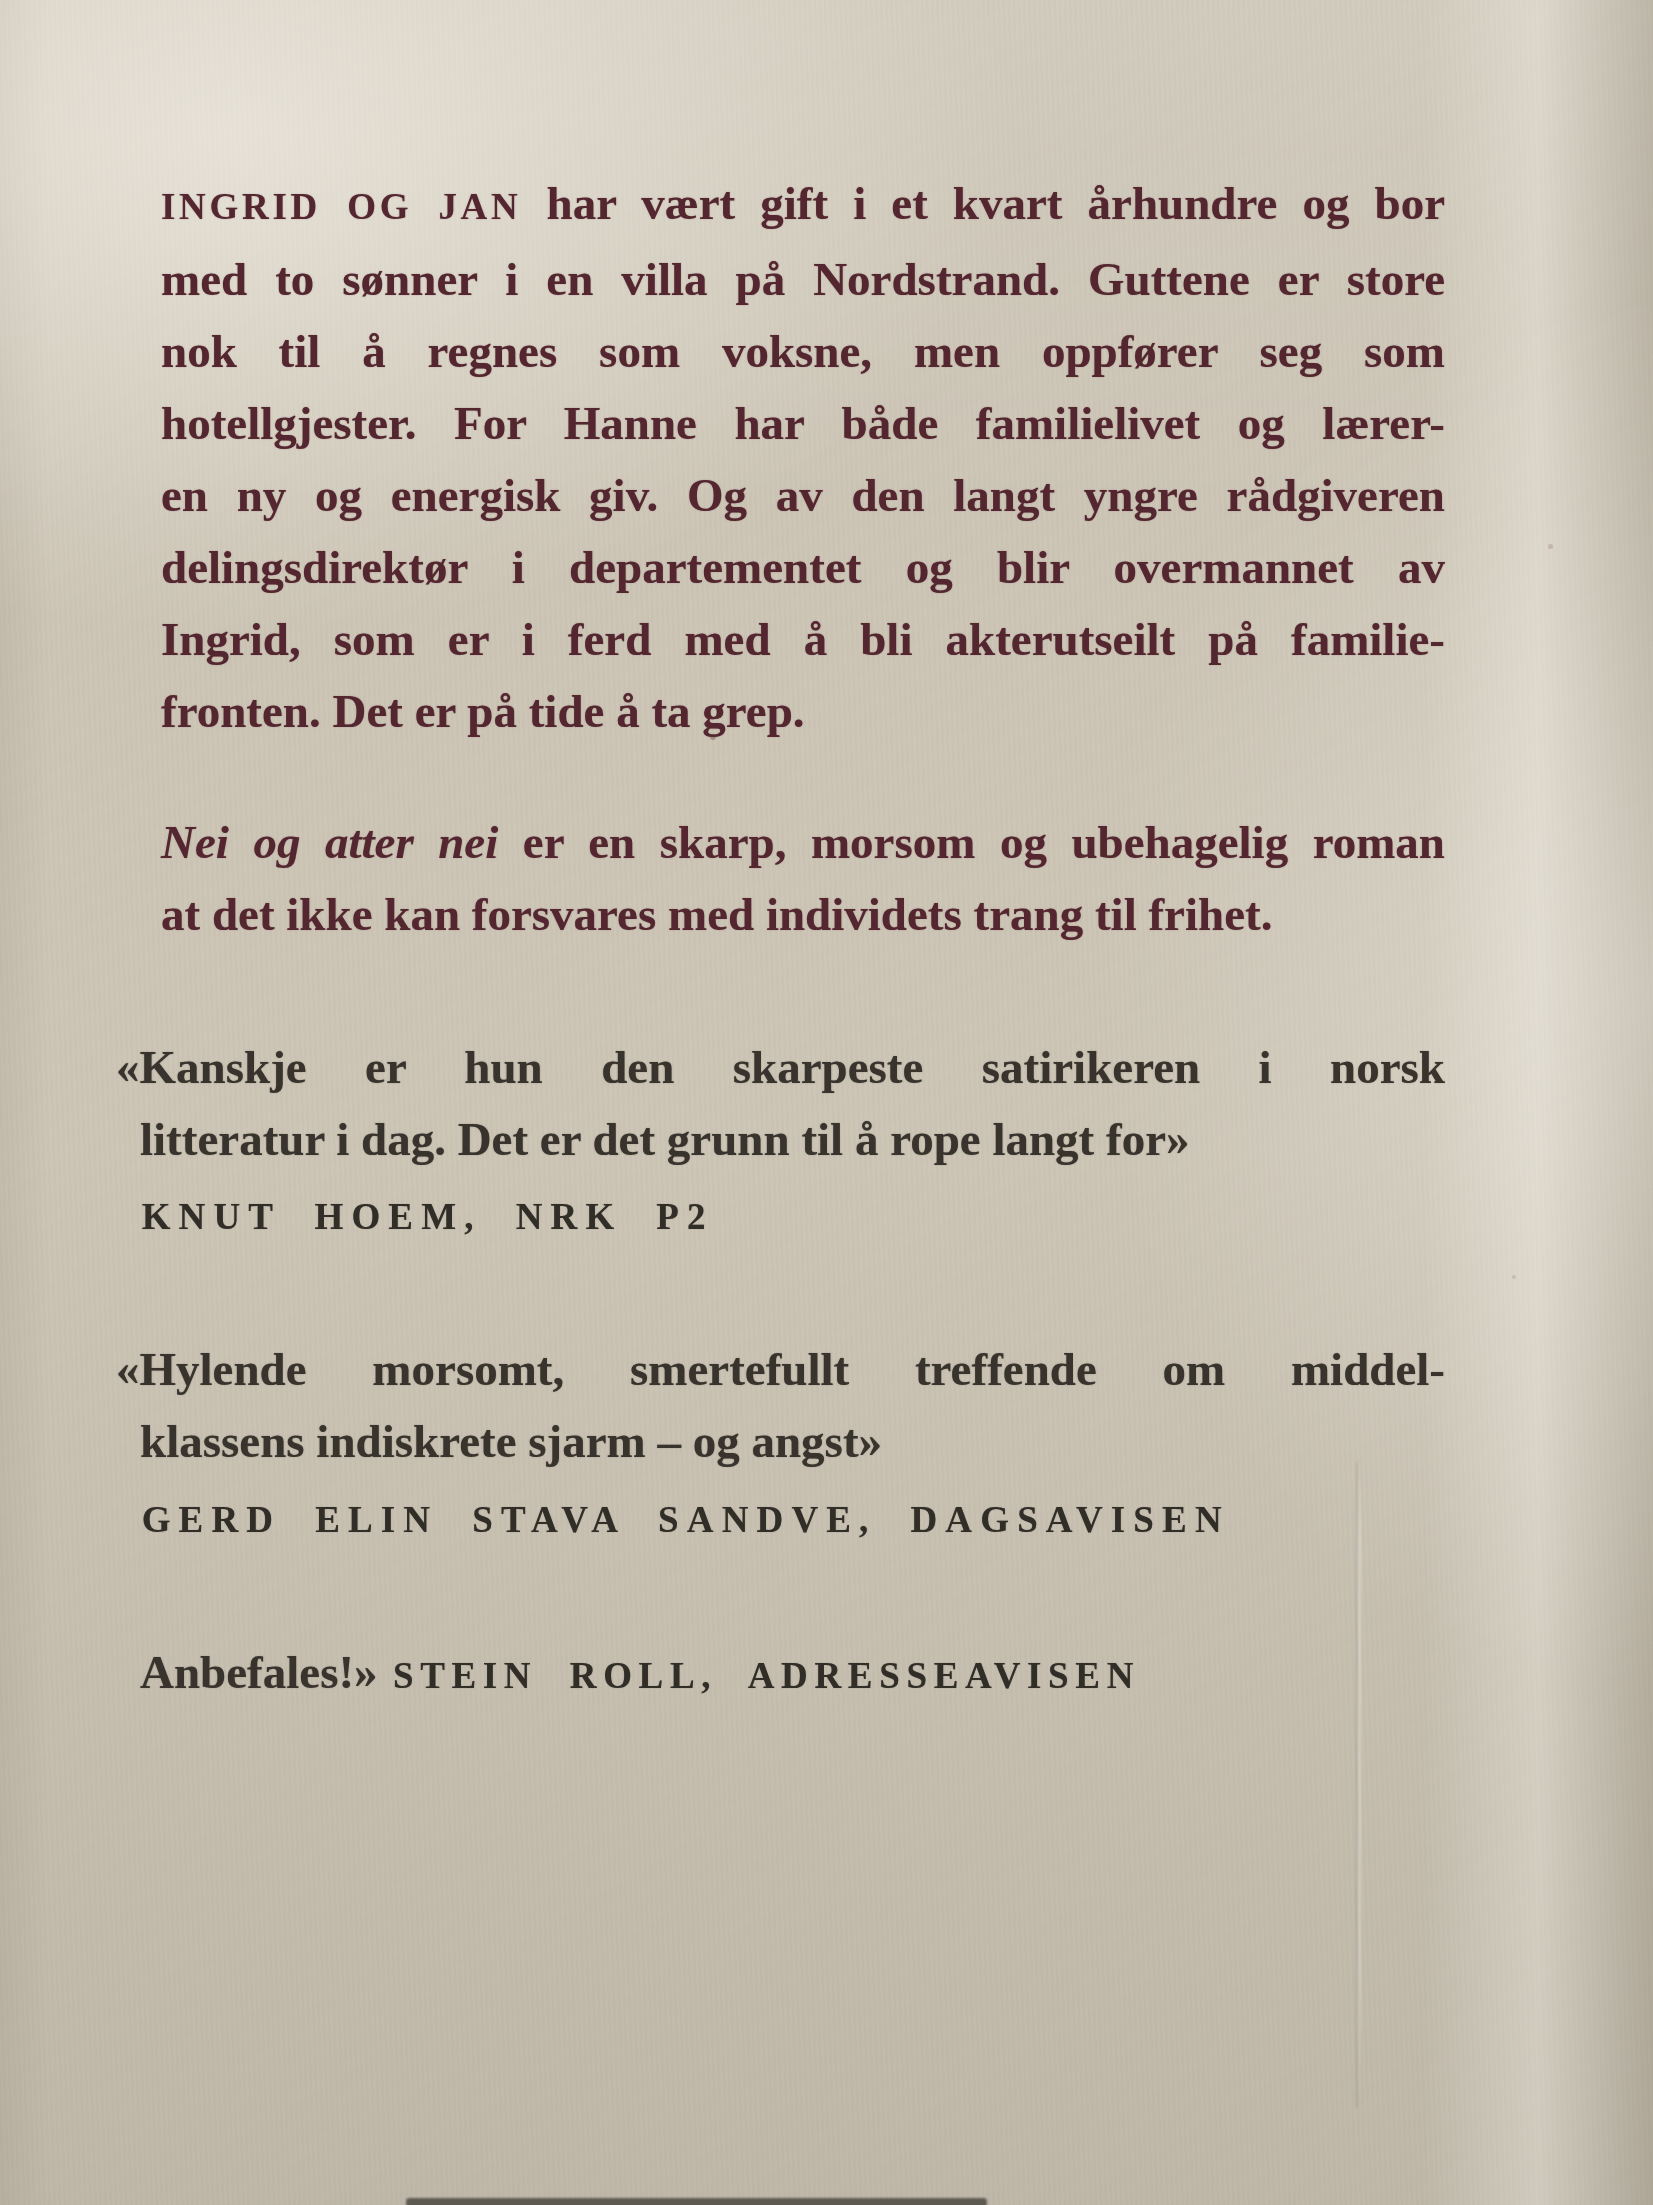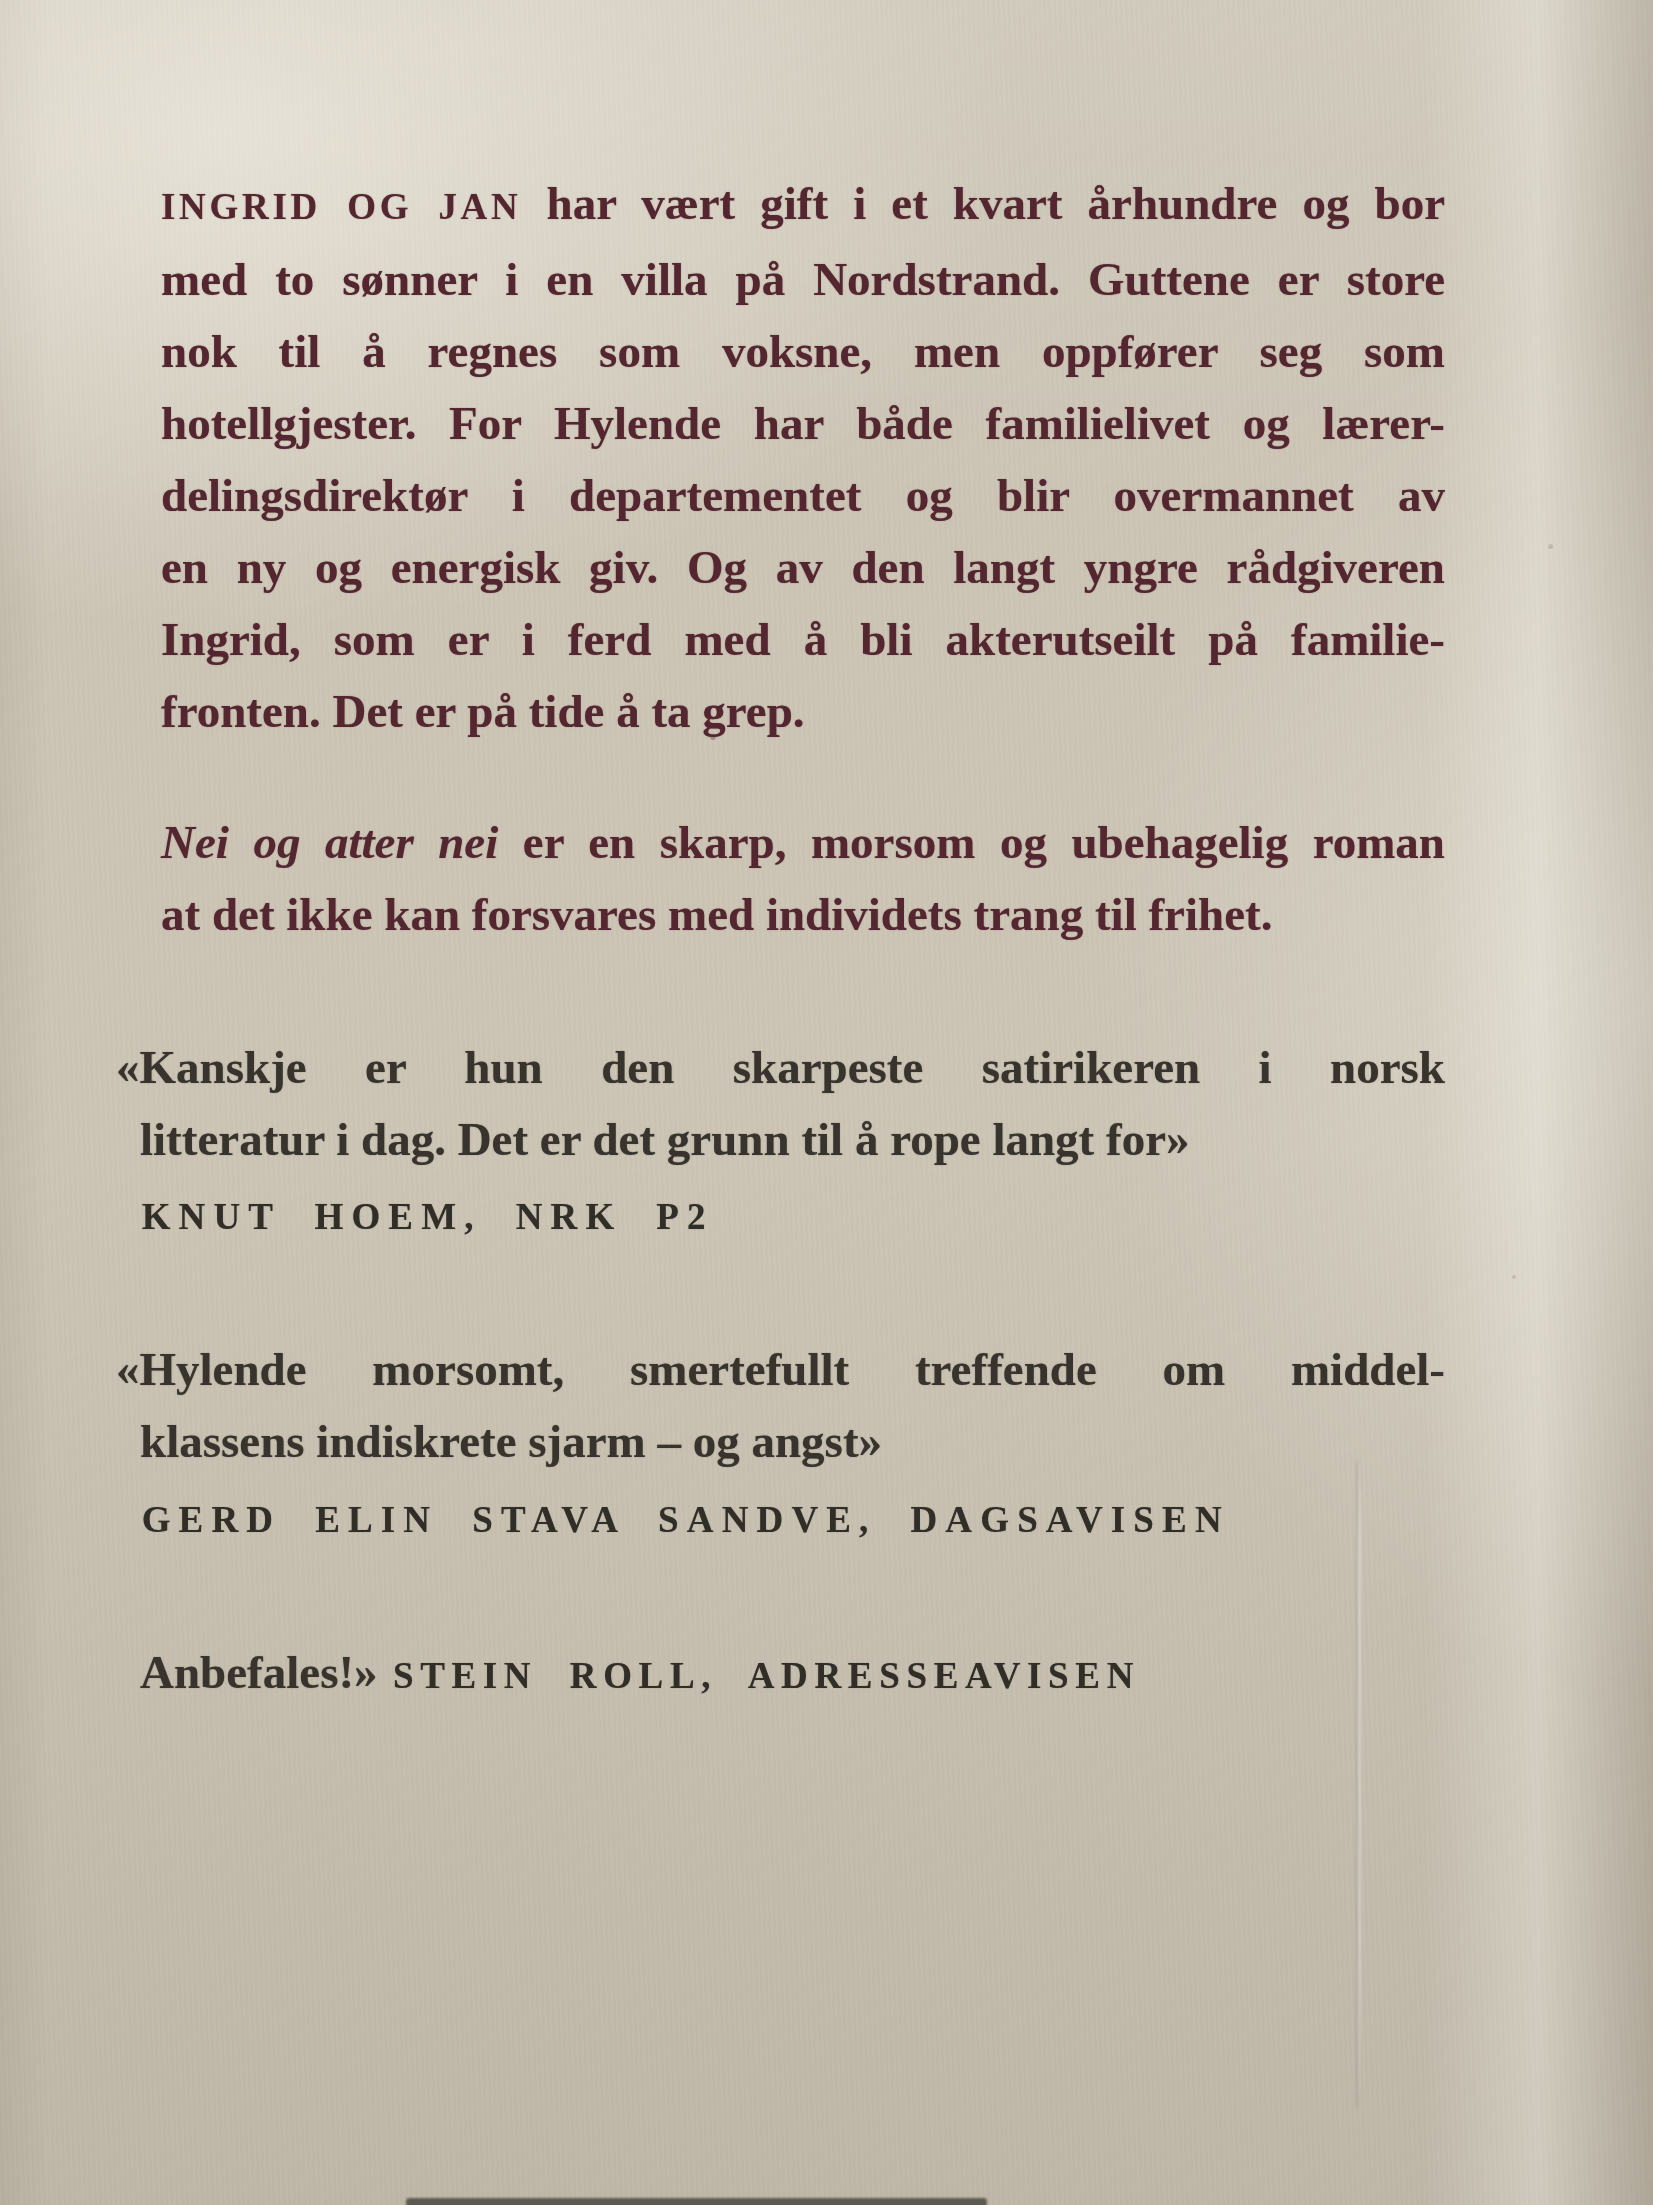--- a/index.html
+++ b/index.html
@@ -86,23 +86,23 @@
 <body>
 
 <div class="page">
   <div class="content">
 
     <div class="para maroon blurb-para">
       <div class="line"><span class="lead-caps">INGRID OG JAN</span><span> har vært gift i et kvart århundre og bor</span></div>
       <div>
           <div class="line first">med to sønner i en villa på Nordstrand. Guttene er store</div>
           <div class="line">nok til å regnes som voksne, men oppfører seg som</div>
-          <div class="line">hotellgjester. For Hylende har både familielivet og lærer-</div>
+          <div class="line">hotellgjester. For Hanne har både familielivet og lærer-</div>
+          <div class="line">en ny og energisk giv. Og av den langt yngre rådgiveren</div>
           <div class="line">delingsdirektør i departementet og blir overmannet av</div>
-          <div class="line">en ny og energisk giv. Og av den langt yngre rådgiveren</div>
           <div class="line">Ingrid, som er i ferd med å bli akterutseilt på familie-</div>
         </div>
       <div class="line last">fronten. Det er på tide å ta grep.</div>
     </div>
 
     <div class="para maroon blurb-para m-p2">
       <div class="line"><span class="lead-italic">Nei og atter nei</span><span> er en skarp, morsom og ubehagelig roman</span></div>
       <div class="line last">at det ikke kan forsvares med individets trang til frihet.</div>
     </div>
 

